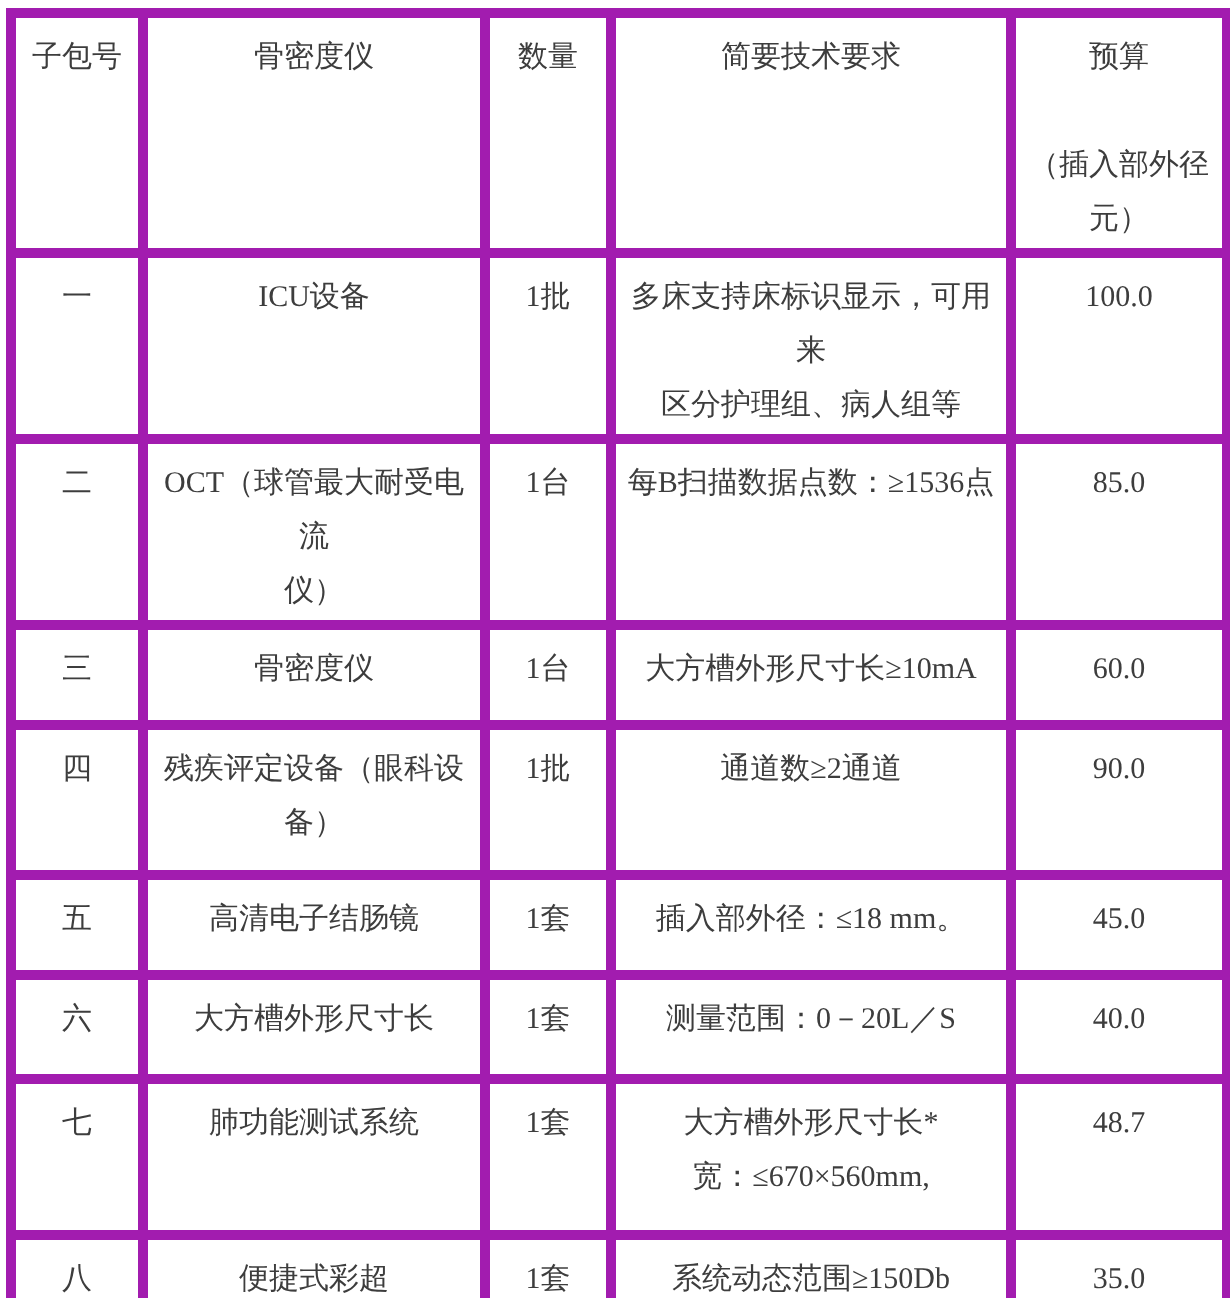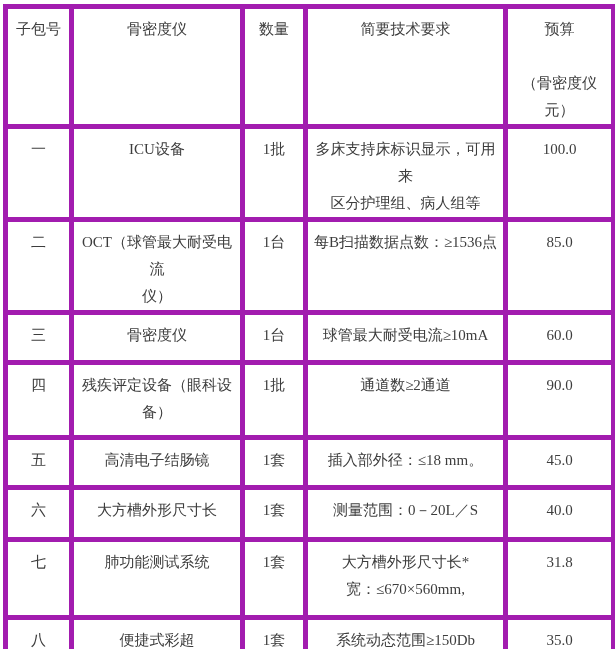--- a/index.html
+++ b/index.html
@@ -64,21 +64,21 @@
         <col class="c5">
     </colgroup>
     <tbody>
       <tr class="hrow">
         <th>子包号</th>
         <th>骨密度仪</th>
         <th>数量</th>
         <th>简要技术要求</th>
         <th>预算
 
-（骨密度仪
+（插入部外径
 元）</th>
       </tr>
 
       <tr class="rh77">
         <td>一</td>
         <td>ICU设备</td>
         <td>1批</td>
         <td>多床支持床标识显示，可用来
 区分护理组、病人组等</td>
         <td>100.0</td>
@@ -90,21 +90,21 @@
 仪）</td>
         <td>1台</td>
         <td>每B扫描数据点数：≥1536点</td>
         <td>85.0</td>
       </tr>
 
       <tr class="rh50">
         <td>三</td>
         <td>骨密度仪</td>
         <td>1台</td>
-        <td>球管最大耐受电流≥10mA</td>
+        <td>大方槽外形尺寸长≥10mA</td>
         <td>60.0</td>
       </tr>
 
       <tr class="rh75">
         <td>四</td>
         <td>残疾评定设备（眼科设
 备）</td>
         <td>1批</td>
         <td>通道数≥2通道</td>
         <td>90.0</td>
@@ -125,21 +125,21 @@
         <td>测量范围：0－20L／S</td>
         <td>40.0</td>
       </tr>
 
       <tr class="rh78">
         <td>七</td>
         <td>肺功能测试系统</td>
         <td>1套</td>
         <td>大方槽外形尺寸长*
 宽：≤670×560mm,</td>
-        <td>31.8</td>
+        <td>48.7</td>
       </tr>
 
       <tr class="rh57">
         <td>八</td>
         <td>便捷式彩超</td>
         <td>1套</td>
         <td>系统动态范围≥150Db</td>
         <td>35.0</td>
       </tr>
     </tbody>

